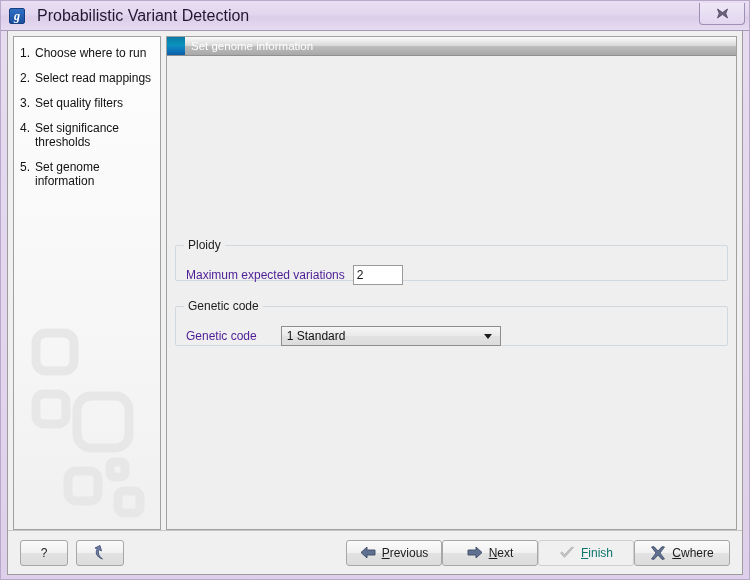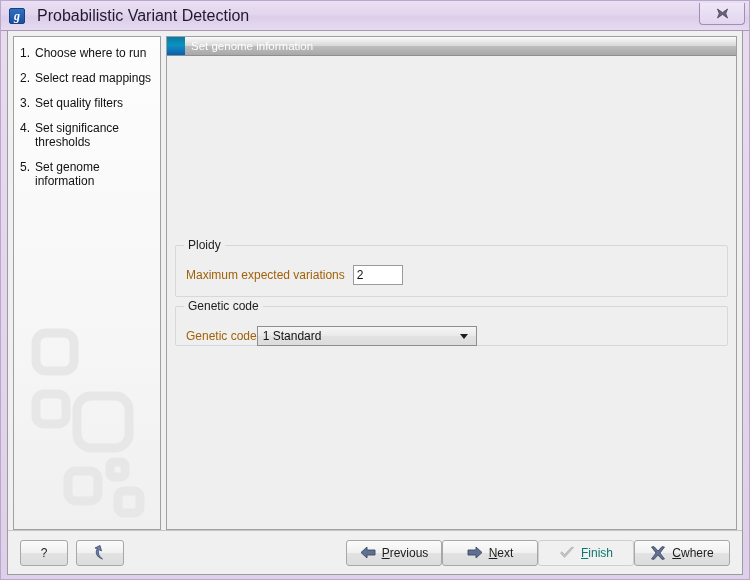--- a/index.html
+++ b/index.html
@@ -153,58 +153,58 @@
 
   
   .groupbox {
     position: absolute;
     left: 8px; right: 8px;
     border: 1px solid #d2d9de;
     border-radius: 2px;
     background: transparent;
     box-sizing: border-box;
   }
-  #group-ploidy { top: 189px; height: 52px; }
+  #group-ploidy { top: 189px; height: 36px; }
   #group-genetic { top: 250px; height: 40px; }
   .group-title {
     position: absolute;
     top: -8px; left: 8px;
     padding: 0 4px;
     background: #efefef;
     font-size: 12px;
     color: #1c1c1c;
   }
   .field-row {
     position: absolute;
     left: 10px;
     top: 19px;
     display: flex;
     align-items: center;
   }
   .field-label {
     font-size: 12px;
-    color: #a16207;
+    color: #4c1d95;
   }
 
   .text-input {
     margin-left: 8px;
     width: 50px;
     height: 20px;
     box-sizing: border-box;
     border: 1px solid #9a9a9a;
     background: #ffffff;
     font-family: "Liberation Sans", sans-serif;
     font-size: 12px;
     color: #111;
     padding: 0 3px;
     outline: none;
   }
 
   .combo {
-    margin-left: 0;
+    margin-left: 24px;
     width: 220px;
     height: 20px;
     box-sizing: border-box;
     border: 1px solid #8e8e8e;
     background: linear-gradient(180deg,#f6f6f6 0%, #e9e9e9 50%, #e2e2e2 51%, #dcdcdc 100%);
     display: flex;
     align-items: center;
     padding: 0 4px 0 5px;
     cursor: pointer;
   }

